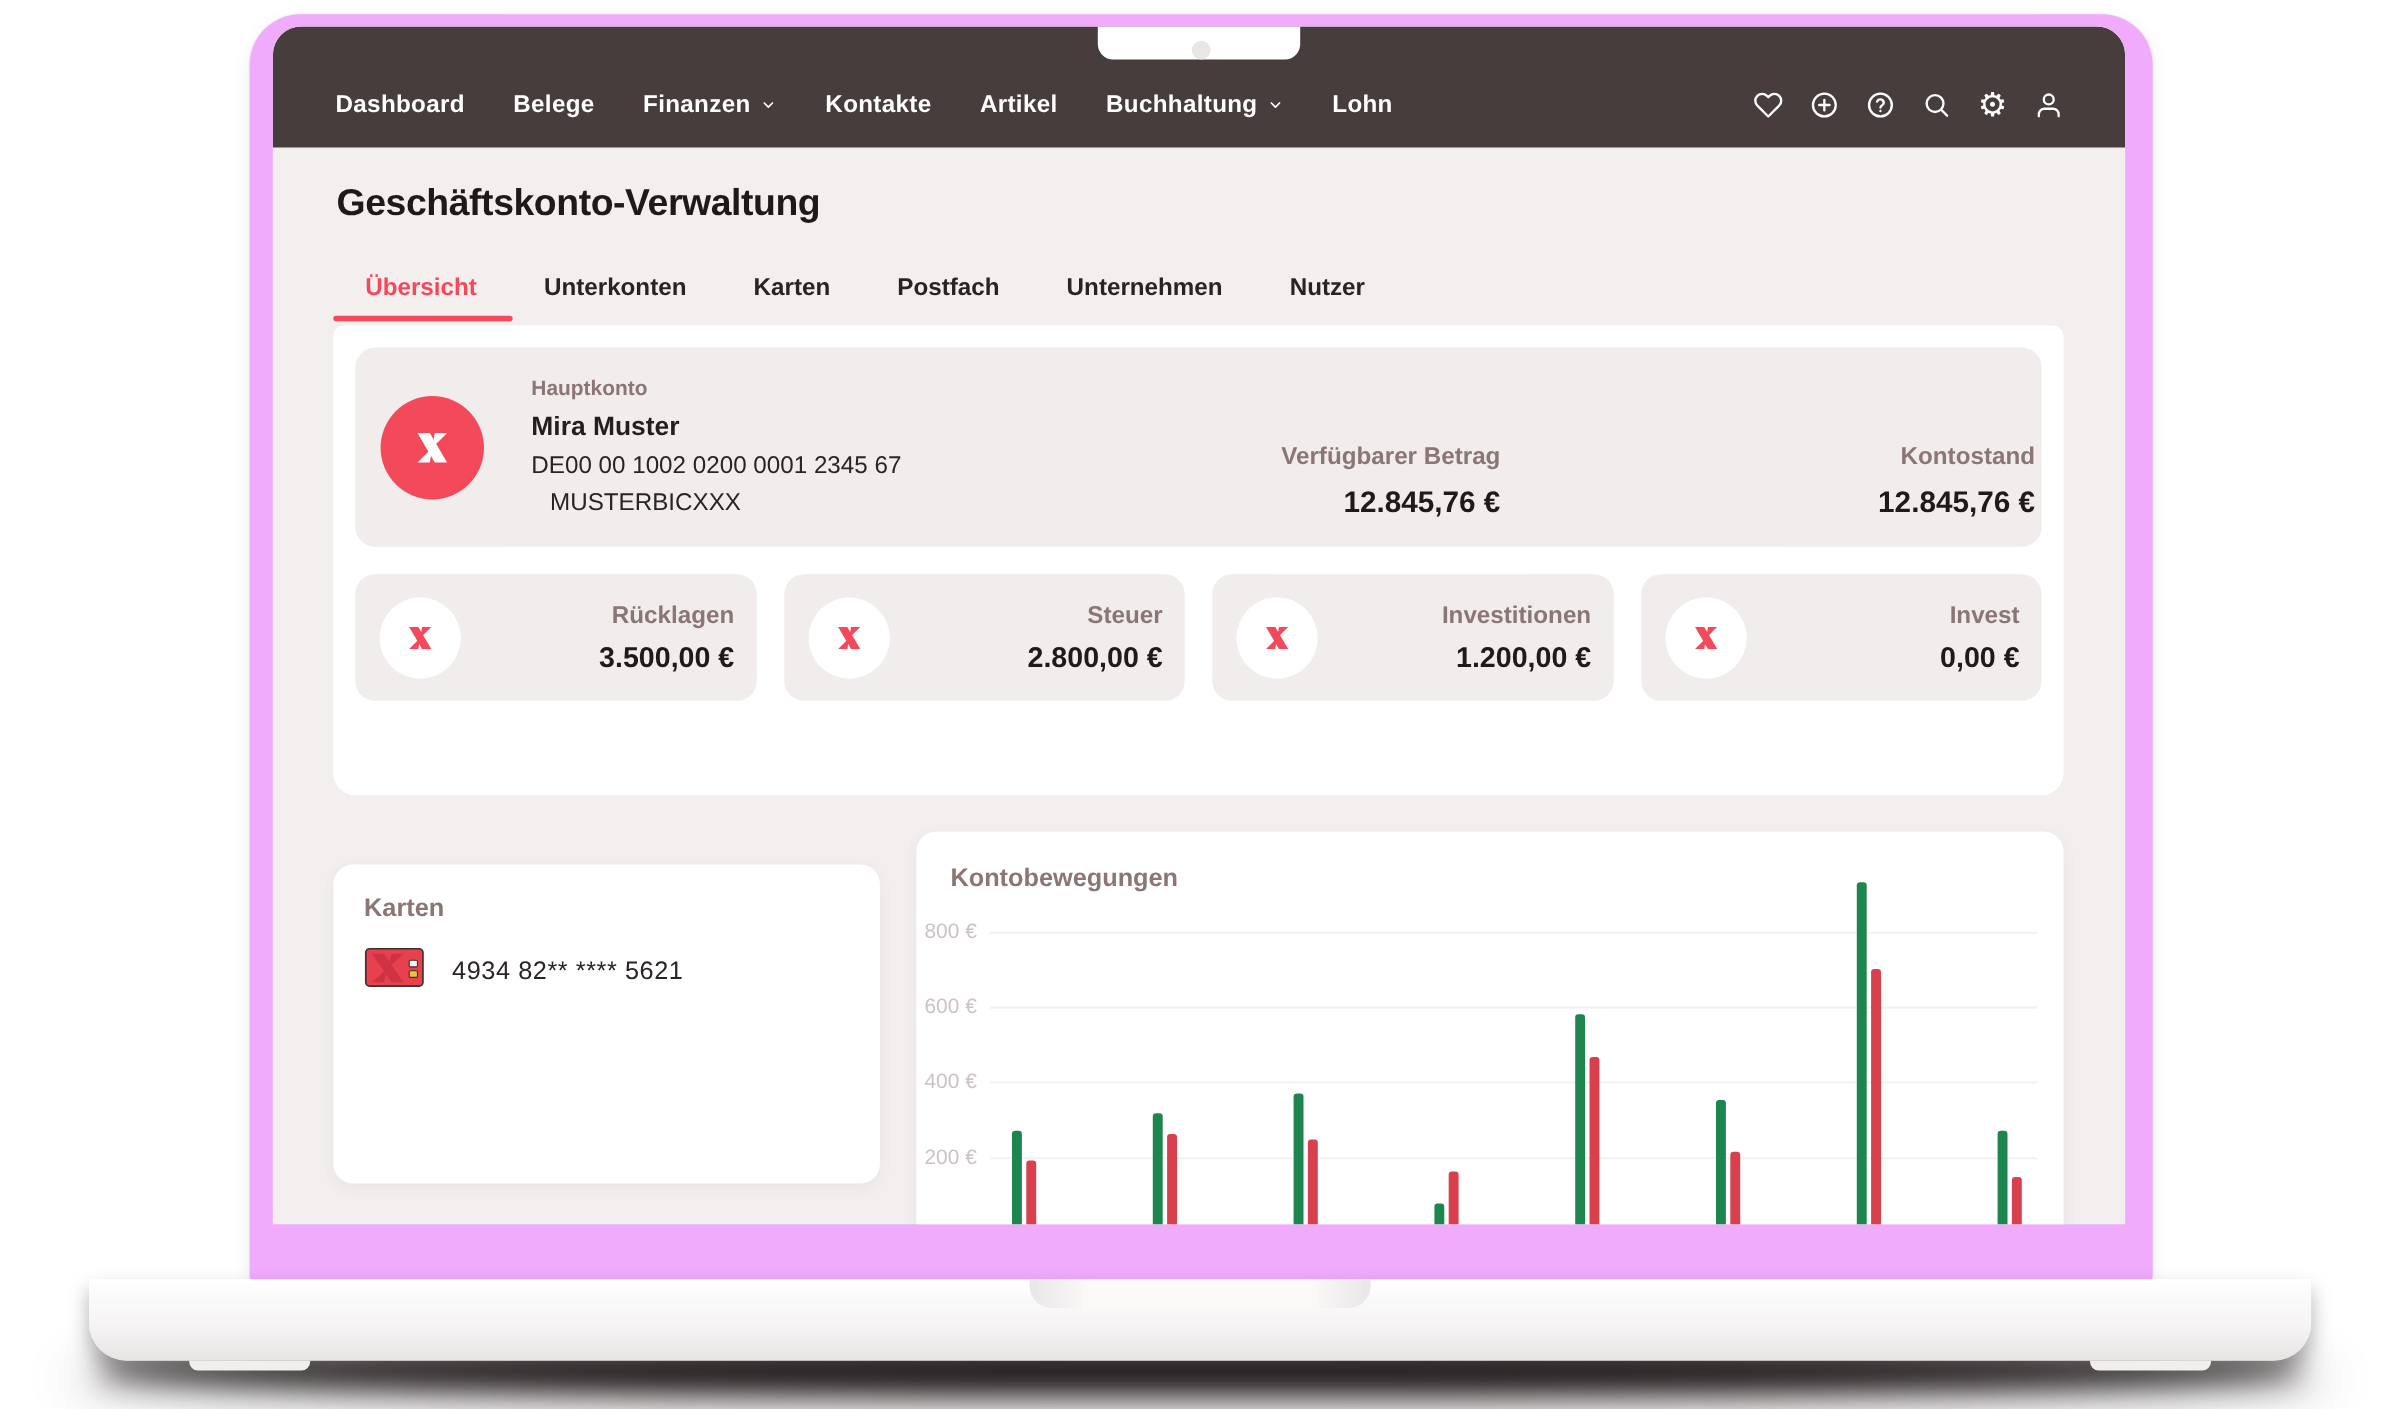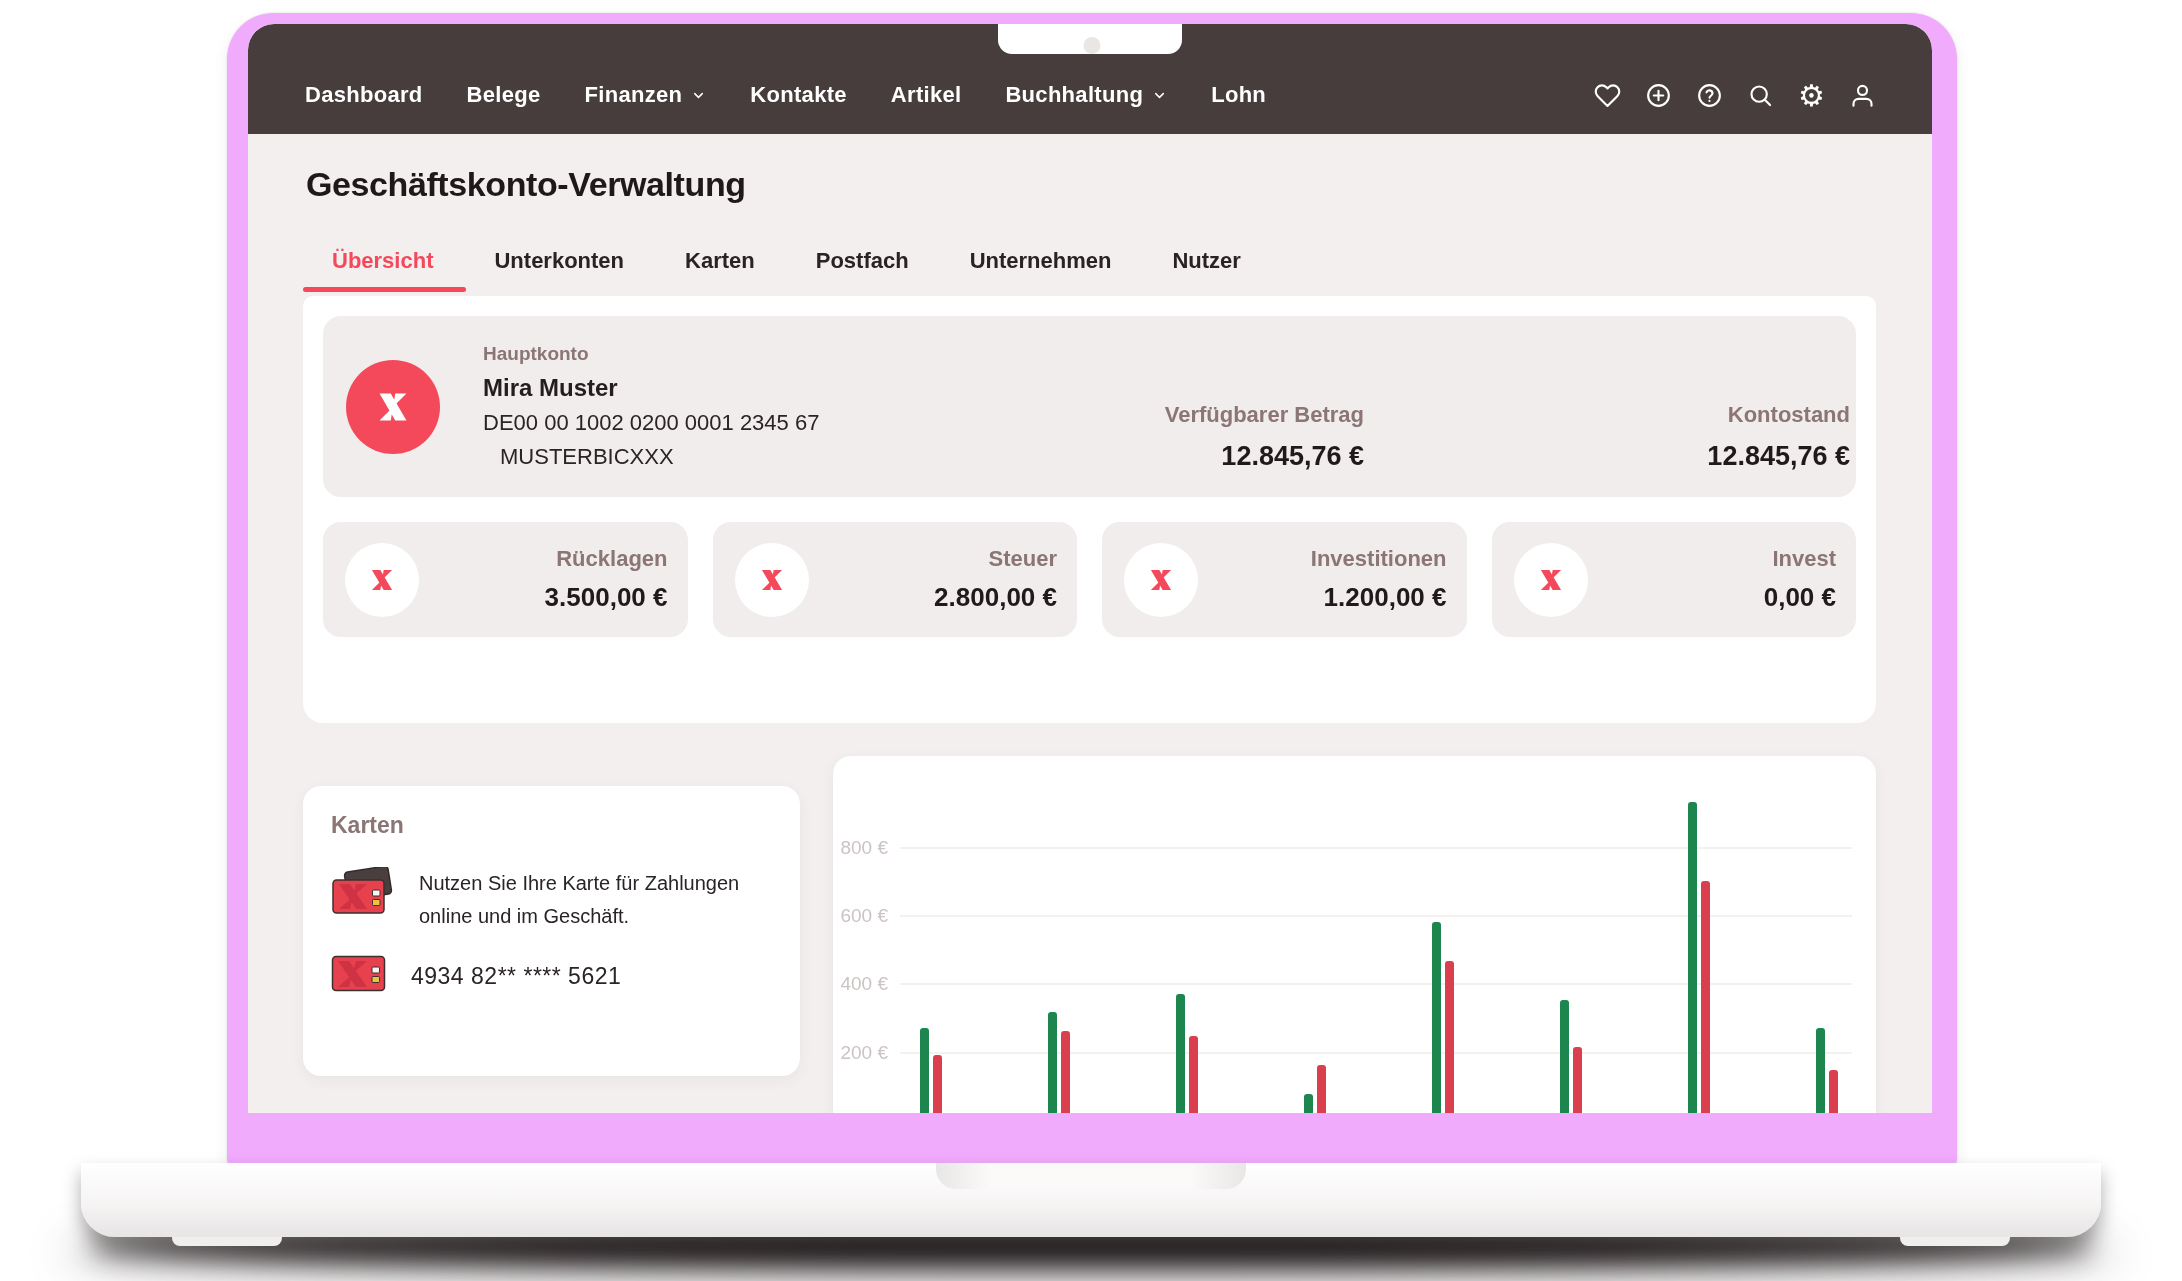--- a/index.html
+++ b/index.html
@@ -288,53 +288,39 @@
 
         </div>
 
         <div class="lower">
           <div class="left-col">
 
 
             <div class="white-card karten-card">
               <div class="card-title">Karten</div>
 
-              <div class="karten-row r1">
-                <span class="card-illu">
-                  <svg width="64" height="50" viewBox="0 0 64 50">
-                    <rect x="15" y="2" width="44" height="28" rx="3.5" transform="rotate(-9 37 16)" fill="#4a3f3f" stroke="#332b2b" stroke-width="1.5"></rect>
-                    <g>
-                      <rect x="2" y="13" width="51" height="33" rx="3.5" fill="#e8414e" stroke="#3a3030" stroke-width="1.5"></rect>
-                      <polygon points="8,17 19,17 36,42 25,42" fill="#cf3343"></polygon>
-                      <polygon points="25,17 36,17 8,42 19,42" fill="#cf3343"></polygon>
-                      <rect x="41.5" y="23" width="7.5" height="6" rx="1" fill="#f7f3ef" stroke="#3a3030" stroke-width="1"></rect>
-                      <rect x="41.5" y="32.5" width="7.5" height="6" rx="1" fill="#edc23c" stroke="#3a3030" stroke-width="1"></rect>
-                    </g>
-                  </svg>
-                </span>
-                <span class="info-text">Nutzen Sie Ihre Karte für Zahlungen online und im Geschäft.</span>
-              </div>
 
               <div class="karten-row r2">
                 <span class="card-illu">
                   <svg width="56" height="38" viewBox="0 0 56 38">
                     <rect x="1.5" y="1.5" width="52" height="34" rx="3.5" fill="#e8414e" stroke="#3a3030" stroke-width="1.5"></rect>
                     <polygon points="7,6 18,6 36,32 25,32" fill="#cf3343"></polygon>
                     <polygon points="25,6 36,6 7,32 18,32" fill="#cf3343"></polygon>
                     <rect x="41" y="12" width="7.5" height="6" rx="1" fill="#f7f3ef" stroke="#3a3030" stroke-width="1"></rect>
                     <rect x="41" y="21.5" width="7.5" height="6" rx="1" fill="#edc23c" stroke="#3a3030" stroke-width="1"></rect>
                   </svg>
                 </span>
                 <span class="card-number">4934 82** **** 5621</span>
               </div>
 
             </div>
           </div>
 
           <div class="white-card chart-card">
+            <div class="card-title">Kontobewegungen</div>
             <div class="chart-canvas">
                 <div class="gridline" style="top: 295.7px;"></div>
                 <div class="ytick" style="top: 296.7px;">200 €</div>
                 <div class="gridline" style="top: 227.4px;"></div>
                 <div class="ytick" style="top: 228.4px;">400 €</div>
                 <div class="gridline" style="top: 159.1px;"></div>
                 <div class="ytick" style="top: 160.1px;">600 €</div>
                 <div class="gridline" style="top: 90.8px;"></div>
                 <div class="ytick" style="top: 91.8px;">800 €</div>
                 <div class="bar" style="left: 87px; top: 271.795px; height: 92.205px; background: rgb(29, 134, 79);"></div>

